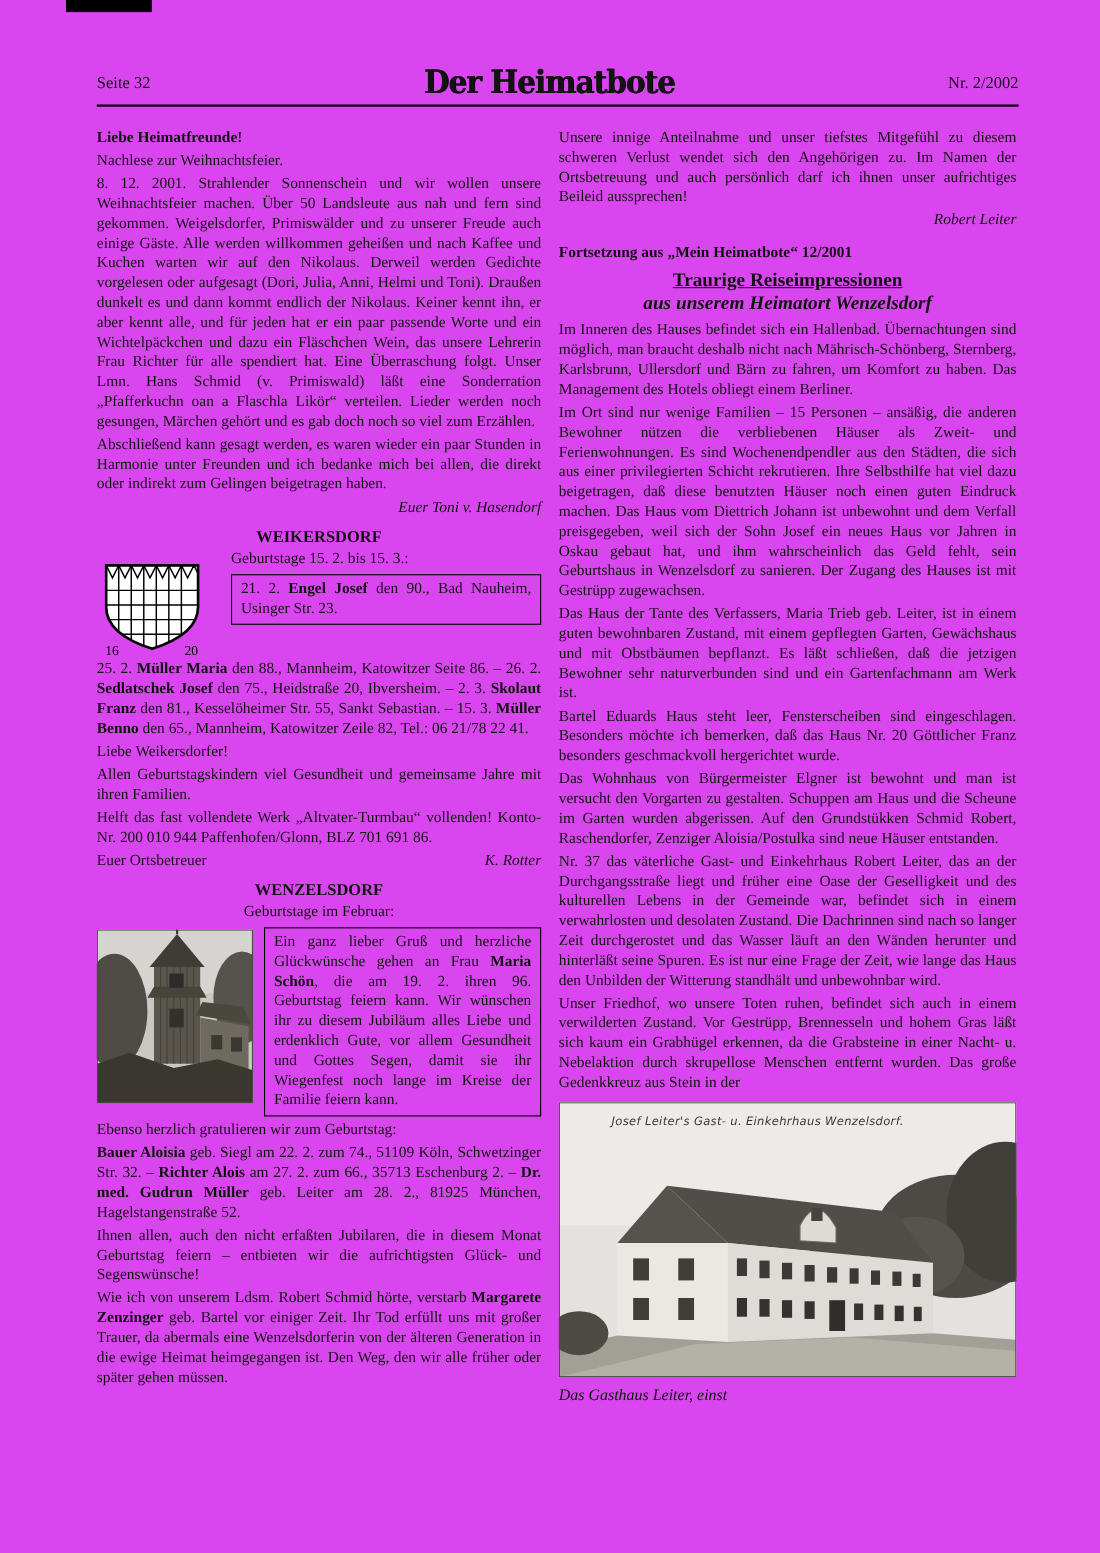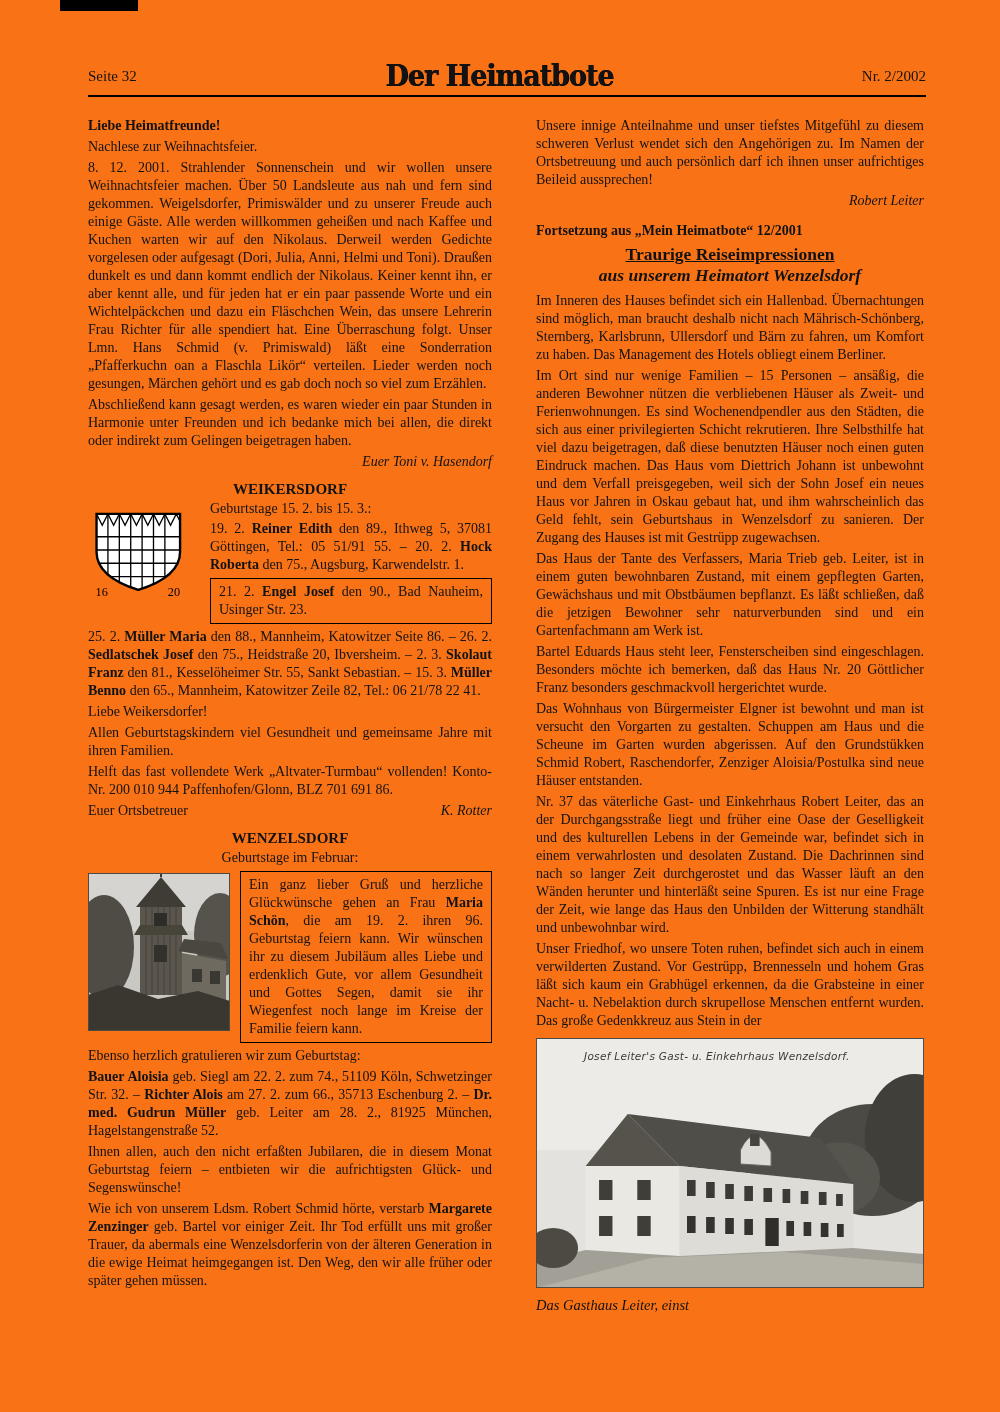--- a/index.html
+++ b/index.html
@@ -1,40 +1,40 @@
 <!DOCTYPE html>
 <html><head>
 <meta charset="utf-8">
 <style>
   html,body{margin:0;padding:0;background:#9a9a9a;}
   .sheet{
     position:relative;
     width:1000px;height:1412px;
     margin:0 auto;
-    background:#f97316;
+    background:#d946ef;
     overflow:hidden;
     font-family:"Liberation Serif", serif;
     color:#121212;
   }
   .scan-artifact{position:absolute;left:60px;top:0;width:78px;height:11px;background:#000;}
   .header{
     display:flex;align-items:flex-end;justify-content:space-between;
     padding:62px 74px 0 88px;
   }
   .header .pageno,.header .issue{font-size:15px;padding-bottom:4px;}
   .masthead{
     font-family:"DejaVu Serif", serif;
     font-weight:700;font-size:27px;line-height:27px;
     letter-spacing:-1px;
     transform:scaleY(1.08);
     text-shadow:0.6px 0 0 #000;
   }
   .rule{margin:6px 74px 0 88px;border-top:2px solid #000;height:0;}
   .cols{
-    display:flex;gap:44px;
+    display:flex;gap:16px;
     padding:20px 76px 0 88px;
     font-size:14px;line-height:18px;
   }
   .colL{width:404px;flex:0 0 404px;}
   .colR{flex:1;min-width:0;}
   p{margin:0 0 3px 0;text-align:justify;}
   .b{font-weight:700;}
   .i{font-style:italic;}
   .bold-line{font-weight:700;}
   .sig-right{text-align:right;font-style:italic;margin:0 0 4px 0;}
@@ -105,21 +105,20 @@
               <line x1="81" y1="12" x2="81" y2="92"></line>
             <line x1="9" y1="36" x2="97" y2="36"></line>
               <line x1="9" y1="50" x2="97" y2="50"></line>
             <line x1="9" y1="64" x2="97" y2="64"></line>
               <line x1="9" y1="78" x2="97" y2="78"></line>
           </g>
           <text x="8" y="98" font-size="13" font-family="Liberation Serif, serif" fill="#000">16</text>
           <text x="84" y="98" font-size="13" font-family="Liberation Serif, serif" fill="#000">20</text>
         </svg>
         <p class="wsub">Geburtstage 15. 2. bis 15. 3.:</p>
-        <p><span>19. 2. </span><span class="b">Reiner Edith</span><span> den 89., Ithweg 5, 37081 Göttingen, Tel.: 05 51/91 55. – 20. 2. </span><span class="b">Hock Roberta</span><span> den 75., Augsburg, Karwendelstr. 1.</span></p>
         <div class="box box--flow"><span>21. 2. </span><span class="b">Engel Josef</span><span> den 90., Bad Nauheim, Usinger Str. 23.</span></div>
         <div class="clear"></div>
       </div>
 
       <p><span>25. 2. </span><span class="b">Müller Maria</span><span> den 88., Mannheim, Katowitzer Seite 86. – 26. 2. </span><span class="b">Sedlatschek Josef</span><span> den 75., Heidstraße 20, Ibversheim. – 2. 3. </span><span class="b">Skolaut Franz</span><span> den 81., Kesselöheimer Str. 55, Sankt Sebastian. – 15. 3. </span><span class="b">Müller Benno</span><span> den 65., Mannheim, Katowitzer Zeile 82, Tel.: 06 21/78 22 41.</span></p>
       <p>Liebe Weikersdorfer!</p>
       <p>Allen Geburtstagskindern viel Gesundheit und gemeinsame Jahre mit ihren Familien.</p>
       <p>Helft das fast vollendete Werk „Altvater-Turmbau“ vollenden! Konto-Nr. 200 010 944 Paffenhofen/Glonn, BLZ 701 691 86.</p>
       <div class="sigrow">
         <span class="plain">Euer Ortsbetreuer</span>

